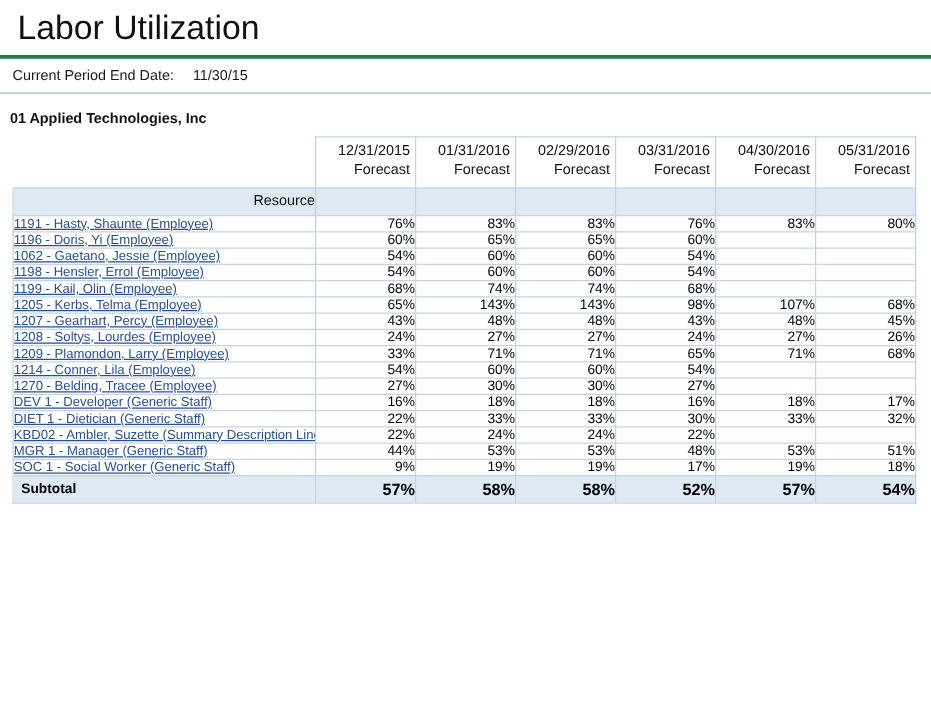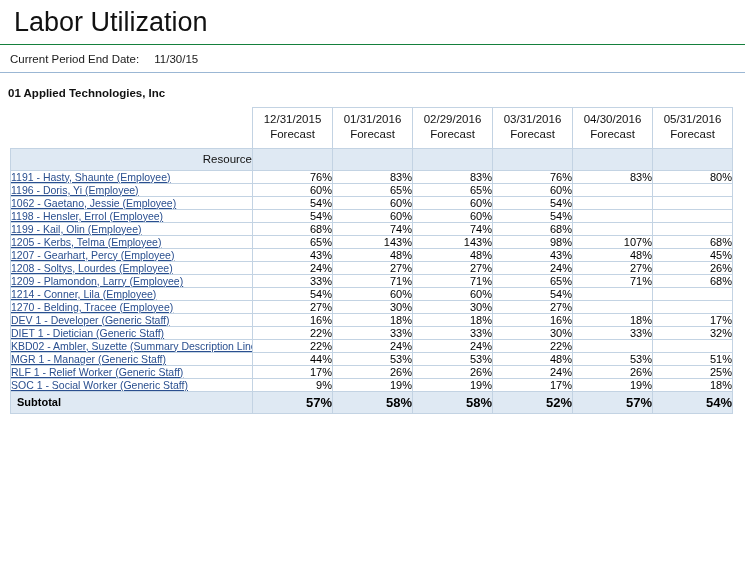--- a/index.html
+++ b/index.html
@@ -17,21 +17,21 @@
   }
   .page {
     position: relative;
     width: 745px;
     height: 561px;
     box-sizing: border-box;
   }
   
   .title-bar {
     padding: 8px 0 6px 14px;
-    border-bottom: 1px solid #15803d;
+    border-bottom: 3px solid #15803d;
   }
   .title {
     font-size: 27px;
     font-weight: normal;
     color: #111111;
     letter-spacing: 0px;
     line-height: 1.1;
   }
   .period-bar {
     padding: 8px 0 7px 10px;
@@ -70,21 +70,21 @@
     vertical-align: middle;
   }
   thead th.hdr-blank {
     background: #ffffff;
     border-left: 1px solid #ffffff;
     border-top: 1px solid #ffffff;
     border-bottom: 1px solid #c3d3e3;
   }
   thead th.hdr-period {
     background: #ffffff;
-    text-align: center;
+    text-align: right;
     font-weight: normal;
     font-size: 11.5px;
     color: #111111;
     padding: 4px 4px 5px 4px;
     line-height: 1.35;
     border: 1px solid #c3d3e3;
   }
   tr.resource-row th {
     background: #dfe9f3;
     font-weight: normal;
@@ -322,29 +322,20 @@
           <tr>
             <td class="res"><a href="#">MGR  1 - Manager (Generic Staff)</a></td>
             <td class="num">44%</td>
             <td class="num">53%</td>
             <td class="num">53%</td>
             <td class="num">48%</td>
             <td class="num">53%</td>
             <td class="num">51%</td>
           </tr>
           <tr>
-            <td class="res"><a href="#">RLF 1 - Relief Worker (Generic Staff)</a></td>
-            <td class="num">17%</td>
-            <td class="num">26%</td>
-            <td class="num">26%</td>
-            <td class="num">24%</td>
-            <td class="num">26%</td>
-            <td class="num">25%</td>
-          </tr>
-          <tr>
             <td class="res"><a href="#">SOC 1 - Social Worker (Generic Staff)</a></td>
             <td class="num">9%</td>
             <td class="num">19%</td>
             <td class="num">19%</td>
             <td class="num">17%</td>
             <td class="num">19%</td>
             <td class="num">18%</td>
           </tr>
           <tr class="subtotal">
             <td class="res">Subtotal</td>

